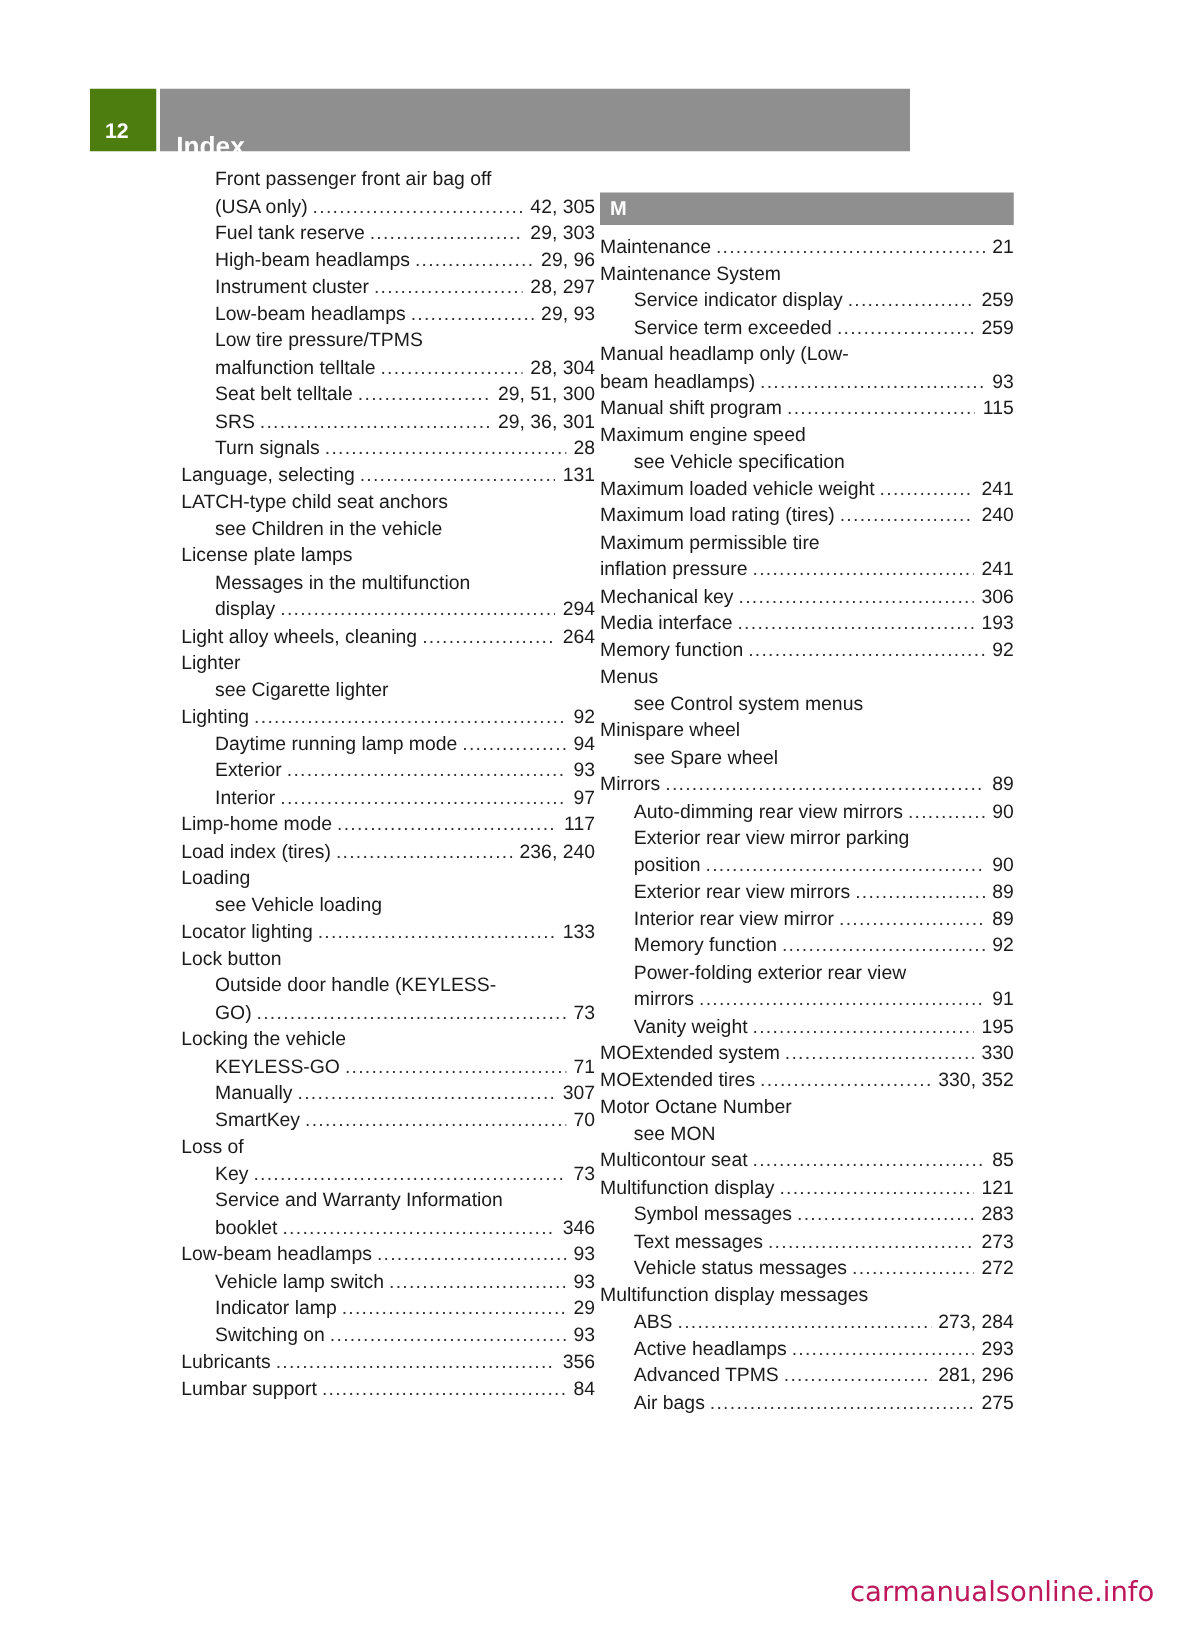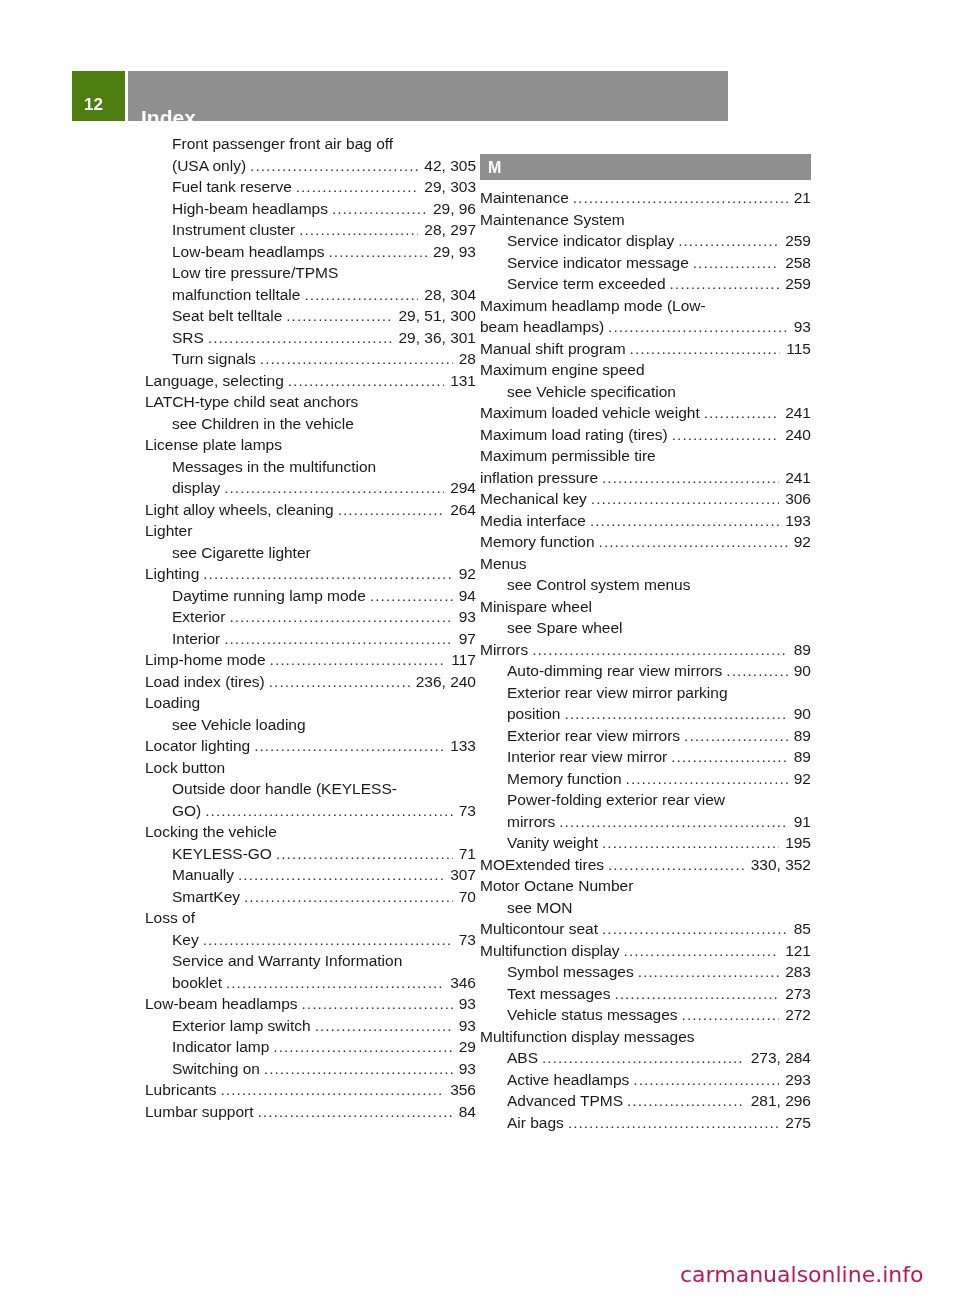--- a/index.html
+++ b/index.html
@@ -218,21 +218,21 @@
       <span class="txt">booklet</span>
       <span class="dots"></span>
       <span class="pg">346</span>
     </div>
     <div class="entry main">
       <span class="txt">Low-beam headlamps</span>
       <span class="dots"></span>
       <span class="pg">93</span>
     </div>
     <div class="entry sub">
-      <span class="txt">Exterior lamp switch</span>
+      <span class="txt">Vehicle lamp switch</span>
       <span class="dots"></span>
       <span class="pg">93</span>
     </div>
     <div class="entry sub">
       <span class="txt">Indicator lamp</span>
       <span class="dots"></span>
       <span class="pg">29</span>
     </div>
     <div class="entry sub">
       <span class="txt">Switching on</span>
@@ -262,31 +262,26 @@
       <div class="entry main nodots">
         <span class="txt">Maintenance System</span>
         <span class="pg"></span>
       </div>
       <div class="entry sub">
         <span class="txt">Service indicator display</span>
         <span class="dots"></span>
         <span class="pg">259</span>
       </div>
       <div class="entry sub">
-        <span class="txt">Service indicator message</span>
-        <span class="dots"></span>
-        <span class="pg">258</span>
-      </div>
-      <div class="entry sub">
         <span class="txt">Service term exceeded</span>
         <span class="dots"></span>
         <span class="pg">259</span>
       </div>
       <div class="entry main nodots">
-        <span class="txt">Maximum headlamp mode (Low-</span>
+        <span class="txt">Manual headlamp only (Low-</span>
         <span class="pg"></span>
       </div>
       <div class="entry main">
         <span class="txt">beam headlamps)</span>
         <span class="dots"></span>
         <span class="pg">93</span>
       </div>
       <div class="entry main">
         <span class="txt">Manual shift program</span>
         <span class="dots"></span>
@@ -390,20 +385,25 @@
       </div>
       <div class="entry sub">
         <span class="txt">mirrors</span>
         <span class="dots"></span>
         <span class="pg">91</span>
       </div>
       <div class="entry sub">
         <span class="txt">Vanity weight</span>
         <span class="dots"></span>
         <span class="pg">195</span>
+      </div>
+      <div class="entry main">
+        <span class="txt">MOExtended system</span>
+        <span class="dots"></span>
+        <span class="pg">330</span>
       </div>
       <div class="entry main">
         <span class="txt">MOExtended tires</span>
         <span class="dots"></span>
         <span class="pg">330, 352</span>
       </div>
       <div class="entry main nodots">
         <span class="txt">Motor Octane Number</span>
         <span class="pg"></span>
       </div>

